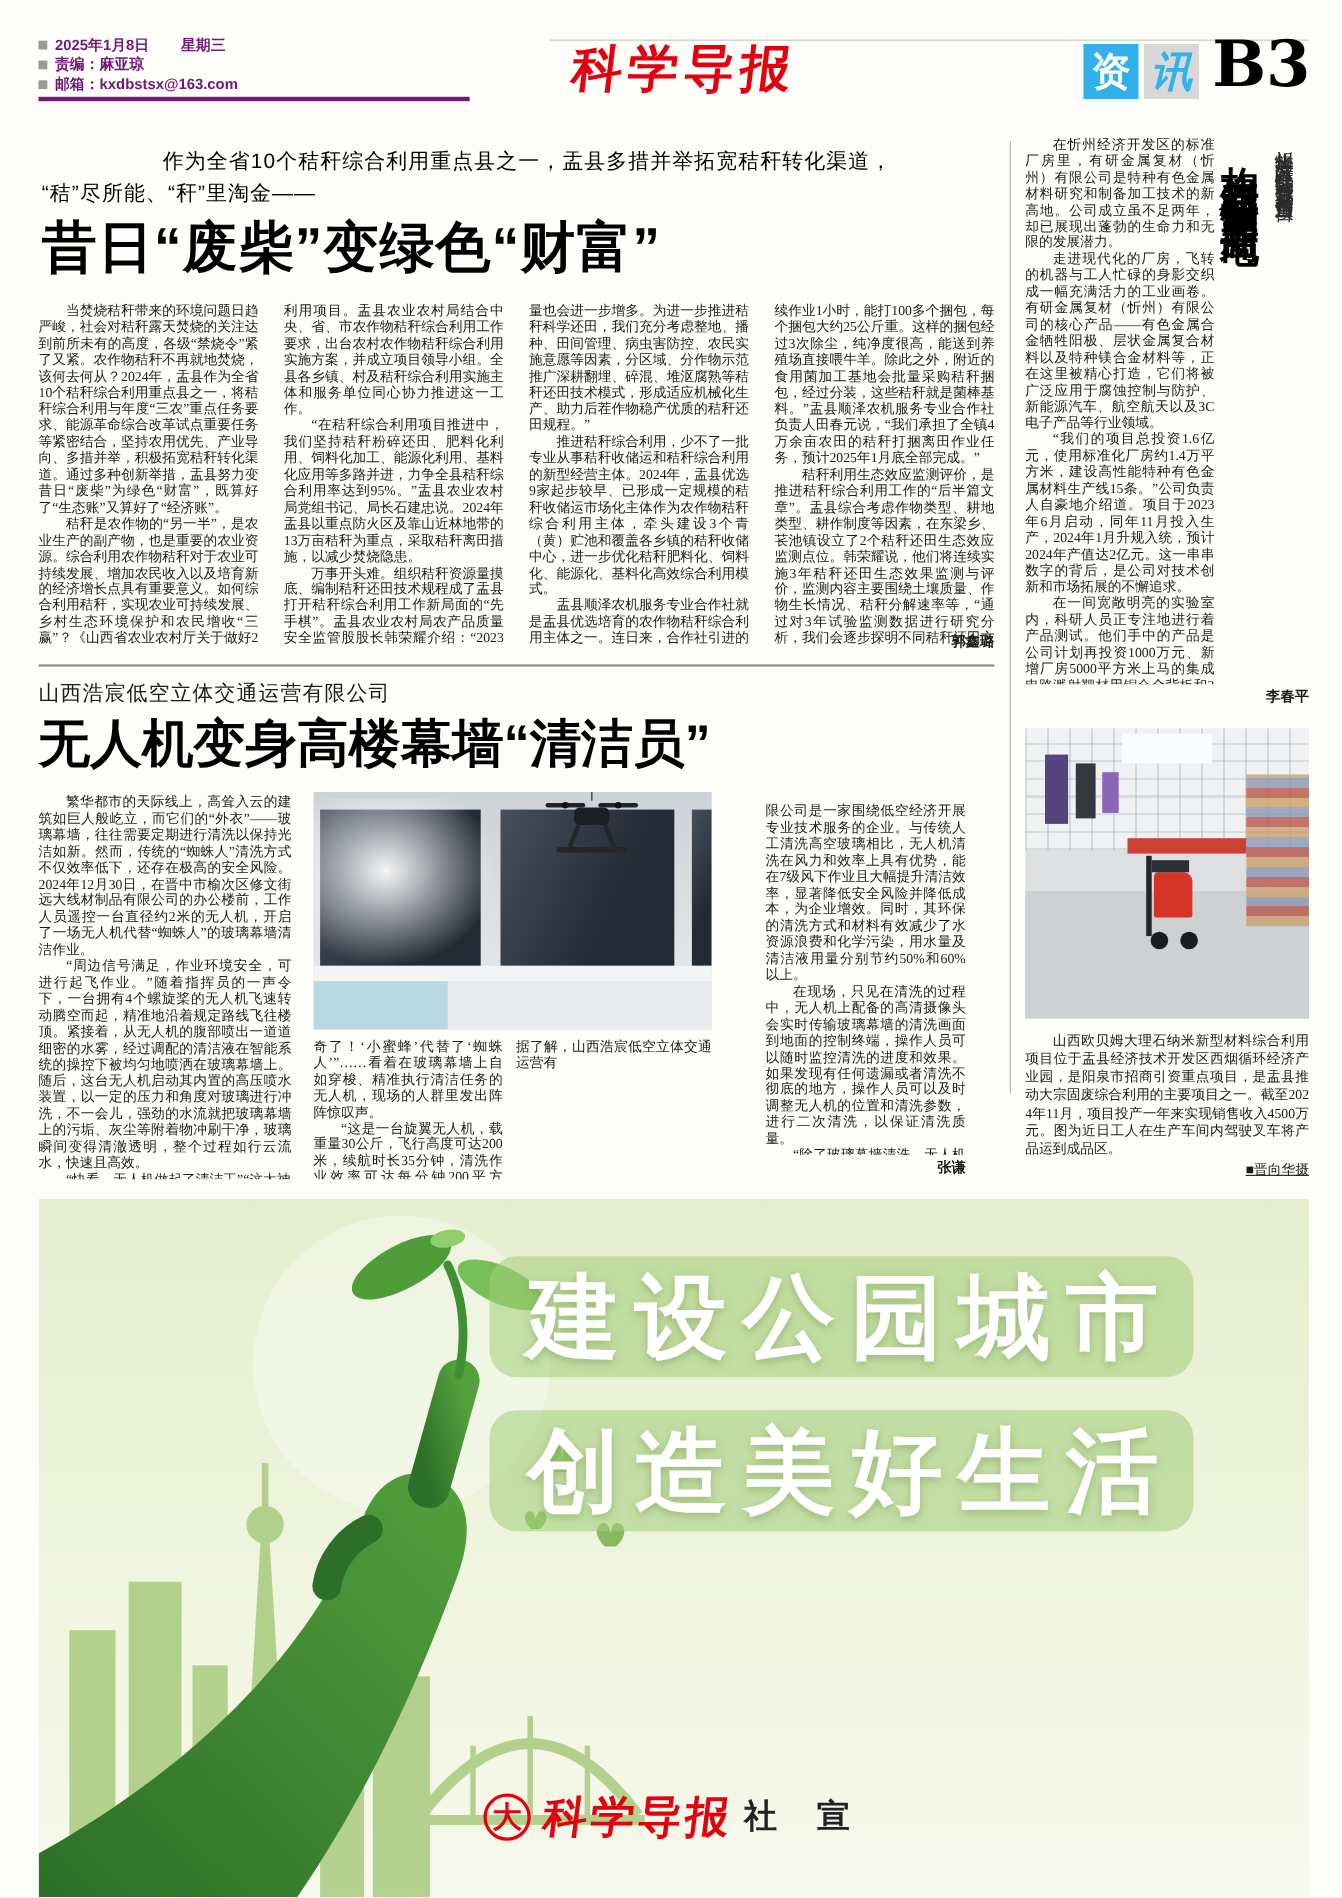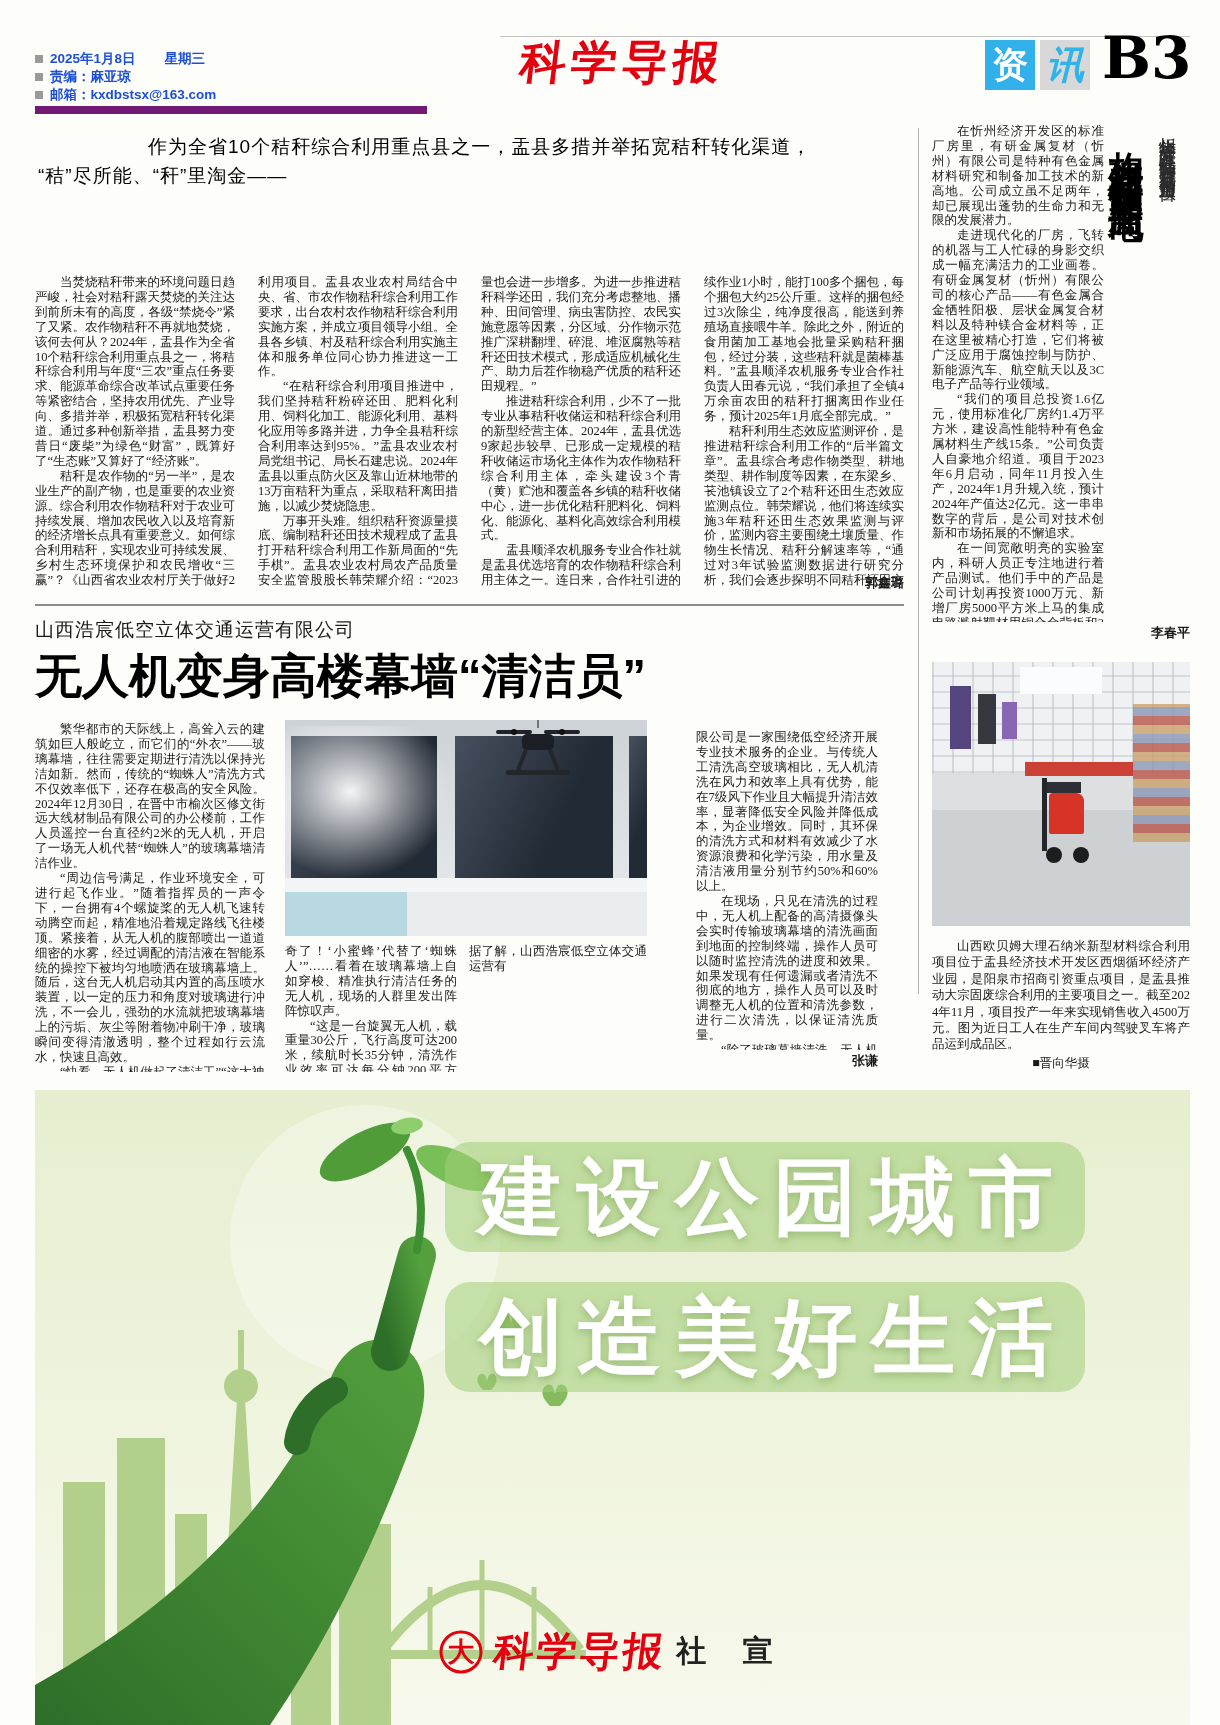--- a/index.html
+++ b/index.html
@@ -3,22 +3,22 @@
 <meta charset="utf-8">
 <style>
   html,body{margin:0;padding:0;background:#e9e9e9;}
   #page{position:relative;width:1220px;height:1725px;background:#fdfdfa;overflow:hidden;
         font-family:"Liberation Serif",serif;color:#1a1a1a;margin:0 auto;}
   .abs{position:absolute;}
   .sans{font-family:"Liberation Sans",sans-serif;}
 
   
   .hdr-topline{left:500px;top:36px;width:690px;height:1px;background:#c4c4c4;}
-  .hdr-left{left:35px;top:50px;width:392px;height:56px;border-bottom:8px solid #701a75;
-            font-family:"Liberation Sans",sans-serif;font-size:13.5px;font-weight:bold;color:#1d4ed8;}
+  .hdr-left{left:35px;top:32px;width:392px;height:56px;border-bottom:4px solid #701a75;
+            font-family:"Liberation Sans",sans-serif;font-size:13.5px;font-weight:bold;color:#701a75;}
   .hdr-row{display:flex;align-items:center;height:18px;gap:7px;}
   .sq{width:8px;height:8px;background:#9a9a9a;flex:0 0 auto;}
   .hdr-weekday{margin-left:22px;}
   .masthead{left:520px;top:32px;font-size:46px;color:#e3000f;font-weight:bold;letter-spacing:5px;
             transform:skewX(-7deg);font-family:"DejaVu Serif",serif;}
   .badge{width:50px;height:50px;display:flex;align-items:center;justify-content:center;
          font-weight:bold;font-family:"DejaVu Serif",serif;}
   .badge-zi{left:985px;top:40px;background:#31b0e9;color:#fff;font-size:36px;}
   .badge-xun{left:1040px;top:40px;background:#d8d8d8;color:#2fb3ea;font-size:38px;font-style:italic;}
   .pageno{left:1102px;top:24px;font-size:58px;font-weight:bold;color:#000;font-family:"DejaVu Serif",serif;}
@@ -75,21 +75,21 @@
   .fp-flag3{position:absolute;left:27%;top:15%;width:6%;height:14%;background:#8a66b5;}
   .fp-shelf{position:absolute;right:0;top:16%;width:22%;height:52%;opacity:.8;
             background:repeating-linear-gradient(0deg,#caa06a 0 9px,#b8564a 9px 18px,#8b96b5 18px 27px);}
   .fp-lift{position:absolute;left:41%;top:44%;width:22%;height:32%;}
   .fp-mast{position:absolute;left:8%;top:0;width:9%;height:86%;background:#23262a;}
   .fp-cab{position:absolute;left:20%;top:18%;width:62%;height:48%;background:#d63426;border-radius:4px 8px 2px 2px;}
   .fp-roof{position:absolute;left:16%;top:4%;width:60%;height:14%;background:#2c2f33;}
   .fp-wheel{position:absolute;bottom:0;width:16px;height:16px;border-radius:50%;background:#1b1d1f;}
   .fp-caption{left:932px;top:938px;width:258px;font-size:12.5px;line-height:16.4px;text-align:justify;word-break:break-all;}
   .fp-caption p{margin:0;text-indent:2em;}
-  .fp-credit{text-align:center;font-family:"Liberation Sans",sans-serif;font-size:12.5px;margin-top:2px;}
+  .fp-credit{text-align:right;font-family:"Liberation Sans",sans-serif;font-size:12.5px;margin-top:2px;text-decoration:underline;}
 
   
   .ad{left:35px;top:1090px;width:1155px;height:635px;overflow:hidden;}
   .ad svg.bg{position:absolute;left:0;top:0;}
   .ad-line{position:absolute;left:410px;font-family:"Liberation Sans",sans-serif;font-weight:900;
            font-size:84px;line-height:1.12;color:#fff;letter-spacing:14px;
            background:rgba(163,205,120,.55);border-radius:25px;padding:8px 18px 8px 34px;
            text-shadow:0 3px 8px rgba(110,150,70,.5);}
   .ad-line1{top:52px;}
   .ad-line2{top:192px;}
@@ -122,20 +122,21 @@
   </div>
 
   <div class="abs masthead">科学导报</div>
 
   <div class="abs badge badge-zi">资</div>
   <div class="abs badge badge-xun">讯</div>
   <div class="abs pageno">B3</div>
 
   <div class="abs a1-kicker1 sans">作为全省10个秸秆综合利用重点县之一，盂县多措并举拓宽秸秆转化渠道，</div>
   <div class="abs a1-kicker2 sans">“秸”尽所能、“秆”里淘金——</div>
+  <h1 class="abs a1-headline sans" style="margin:0">昔日“废柴”变绿色“财富”</h1>
 
   <div class="abs bodycol a1c" style="left:35px">
       <p>当焚烧秸秆带来的环境问题日趋严峻，社会对秸秆露天焚烧的关注达到前所未有的高度，各级“禁烧令”紧了又紧。农作物秸秆不再就地焚烧，该何去何从？2024年，盂县作为全省10个秸秆综合利用重点县之一，将秸秆综合利用与年度“三农”重点任务要求、能源革命综合改革试点重要任务等紧密结合，坚持农用优先、产业导向、多措并举，积极拓宽秸秆转化渠道。通过多种创新举措，盂县努力变昔日“废柴”为绿色“财富”，既算好了“生态账”又算好了“经济账”。</p>
       <p>秸秆是农作物的“另一半”，是农业生产的副产物，也是重要的农业资源。综合利用农作物秸秆对于农业可持续发展、增加农民收入以及培育新的经济增长点具有重要意义。如何综合利用秸秆，实现农业可持续发展、乡村生态环境保护和农民增收“三赢”？《山西省农业农村厅关于做好2024年农作物秸秆综合利用工作的通知》明确，包括阳泉市盂县在内的10个县（区）为2024年秸秆综合利用重点县，实施整县推进秸秆综合</p>
     </div>
   <div class="abs bodycol a1c cont" style="left:258px">
       <p>利用项目。盂县农业农村局结合中央、省、市农作物秸秆综合利用工作要求，出台农村农作物秸秆综合利用实施方案，并成立项目领导小组。全县各乡镇、村及秸秆综合利用实施主体和服务单位同心协力推进这一工作。</p>
       <p>“在秸秆综合利用项目推进中，我们坚持秸秆粉碎还田、肥料化利用、饲料化加工、能源化利用、基料化应用等多路并进，力争全县秸秆综合利用率达到95%。”盂县农业农村局党组书记、局长石建忠说。2024年盂县以重点防火区及靠山近林地带的13万亩秸秆为重点，采取秸秆离田措施，以减少焚烧隐患。</p>
       <p>万事开头难。组织秸秆资源量摸底、编制秸秆还田技术规程成了盂县打开秸秆综合利用工作新局面的“先手棋”。盂县农业农村局农产品质量安全监管股股长韩荣耀介绍：“2023年统计数据显示，全县粮食种植面积44.92万亩，秸秆产生量约12.95万吨，可收集量约12.03万吨、利用量约10.85万吨。2024年的粮食种植面积有所增加，秸秆产生</p>
     </div>

